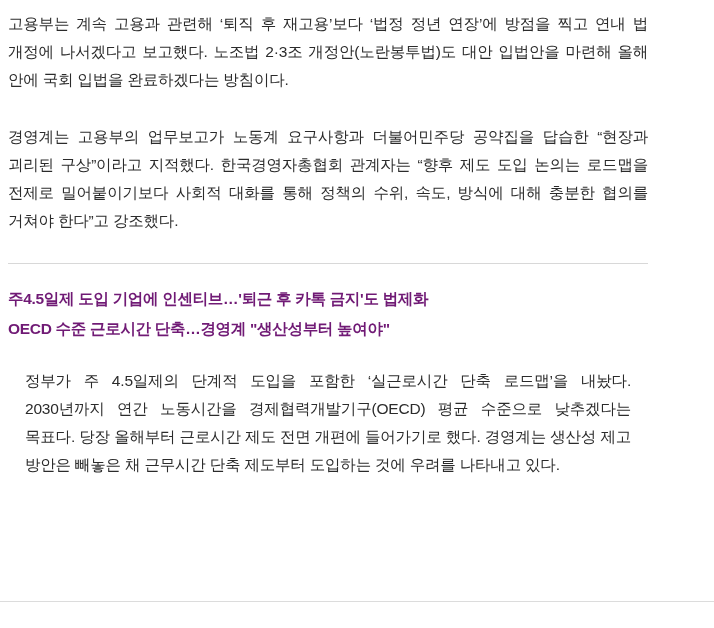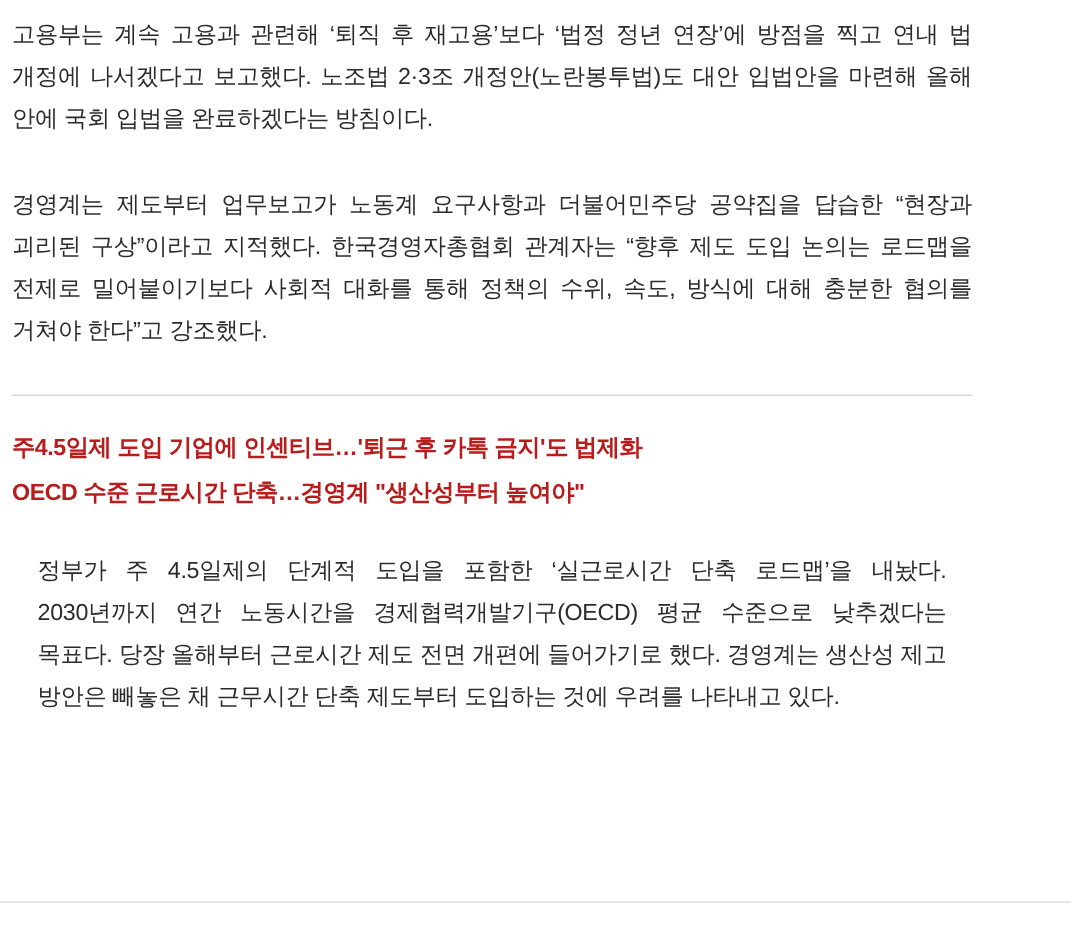--- a/index.html
+++ b/index.html
@@ -36,21 +36,21 @@
     border: 0;
     border-top: 1px solid #d8d8d8;
     margin: 10px 0 22px 0;
   }
   .headline-block {
     margin: 0 0 26px 0;
   }
   .headline {
     font-size: 15.5px;
     font-weight: bold;
-    color: #b91c1c;
+    color: #701a75;
     line-height: 1.62;
     letter-spacing: -0.3px;
     margin: 0;
     word-break: keep-all;
   }
   .headline + .headline {
     margin-top: 4px;
   }
   .body-para {
     font-size: 15.5px;
@@ -70,21 +70,21 @@
     border-top: 1px solid #dcdcdc;
   }
 </style>
 </head>
 <body>
 
 <div class="page">
 
   <p class="para">고용부는 계속 고용과 관련해 ‘퇴직 후 재고용’보다 ‘법정 정년 연장’에 방점을 찍고 연내 법 개정에 나서겠다고 보고했다. 노조법 2·3조 개정안(노란봉투법)도 대안 입법안을 마련해 올해 안에 국회 입법을 완료하겠다는 방침이다.</p>
 
-  <p class="para">경영계는 제도부터 업무보고가 노동계 요구사항과 더불어민주당 공약집을 답습한 “현장과 괴리된 구상”이라고 지적했다. 한국경영자총협회 관계자는 “향후 제도 도입 논의는 로드맵을 전제로 밀어붙이기보다 사회적 대화를 통해 정책의 수위, 속도, 방식에 대해 충분한 협의를 거쳐야 한다”고 강조했다.</p>
+  <p class="para">경영계는 고용부의 업무보고가 노동계 요구사항과 더불어민주당 공약집을 답습한 “현장과 괴리된 구상”이라고 지적했다. 한국경영자총협회 관계자는 “향후 제도 도입 논의는 로드맵을 전제로 밀어붙이기보다 사회적 대화를 통해 정책의 수위, 속도, 방식에 대해 충분한 협의를 거쳐야 한다”고 강조했다.</p>
 
   <hr class="rule">
 
   <div class="headline-block">
     <a class="headline" style="display:block; text-decoration:none;" href="#">주4.5일제 도입 기업에 인센티브…'퇴근 후 카톡 금지'도 법제화</a>
     <a class="headline" style="display:block; text-decoration:none;" href="#">OECD 수준 근로시간 단축…경영계 "생산성부터 높여야"</a>
   </div>
 
   <p class="body-para">정부가 주 4.5일제의 단계적 도입을 포함한 ‘실근로시간 단축 로드맵’을 내놨다. 2030년까지 연간 노동시간을 경제협력개발기구(OECD) 평균 수준으로 낮추겠다는 목표다. 당장 올해부터 근로시간 제도 전면 개편에 들어가기로 했다. 경영계는 생산성 제고 방안은 빼놓은 채 근무시간 단축 제도부터 도입하는 것에 우려를 나타내고 있다.</p>
 

